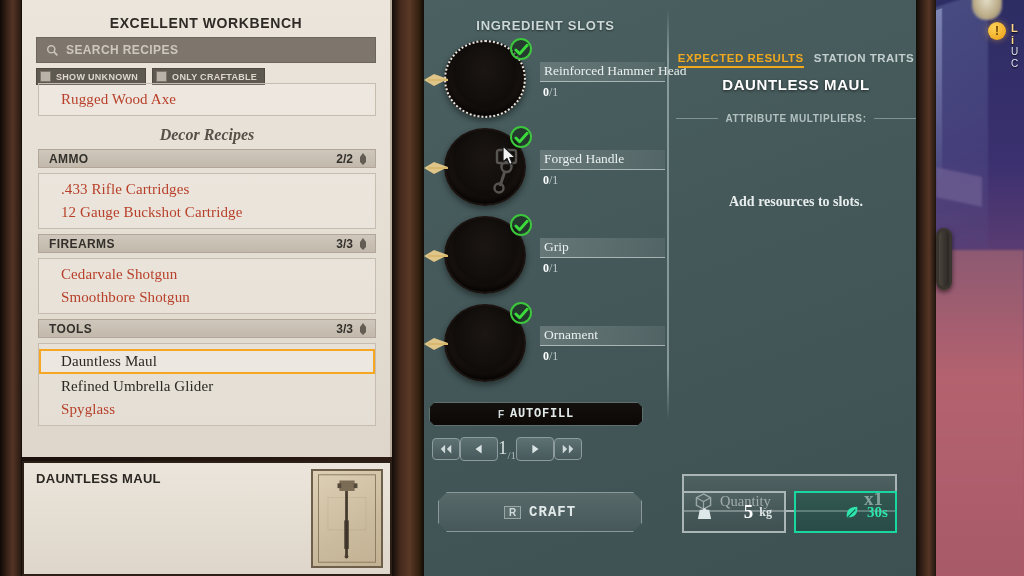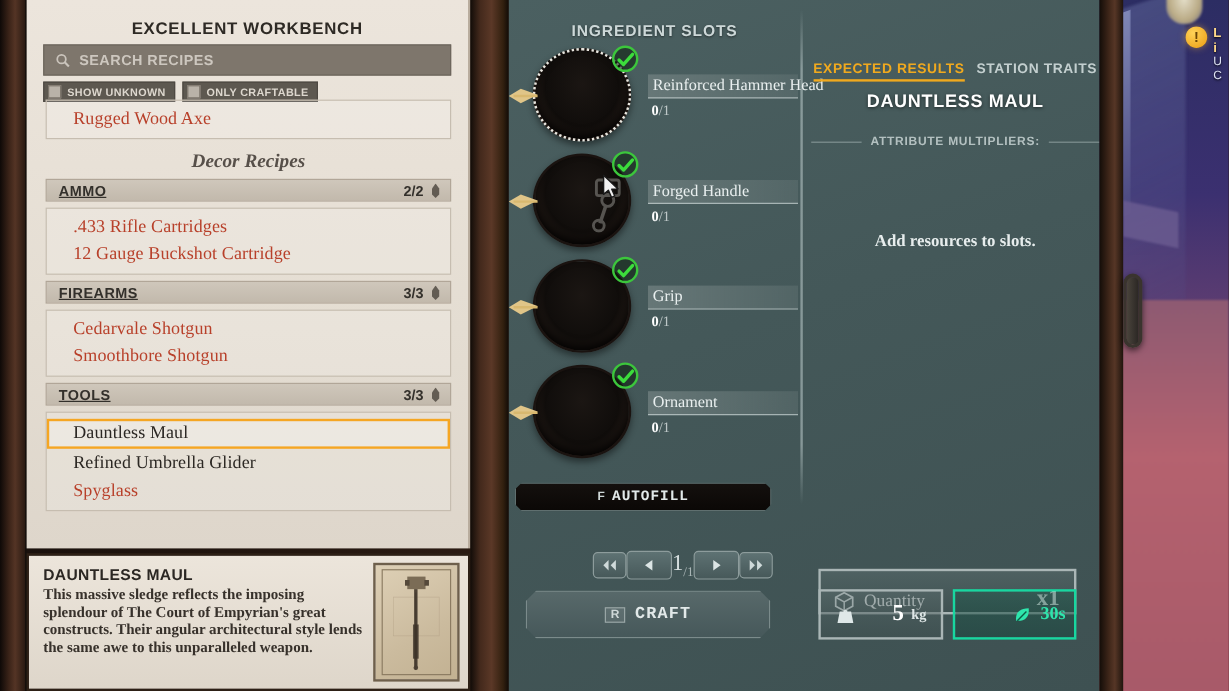--- a/index.html
+++ b/index.html
@@ -168,21 +168,21 @@
   .cat-header {
     margin: 5px 16px 0 16px;
     background: linear-gradient(180deg,#cfc7bb,#c2b9ac);
     border: 1px solid #b1a698;
     display: flex; align-items: center; padding: 1px 8px 1px 10px;
     height: 19px;
   }
   .cat-name {
     flex: 1;
     font-family: "Liberation Sans", sans-serif;
-    font-size: 12px; font-weight: bold; letter-spacing: .4px; color: #33302b; text-decoration: underline;
+    font-size: 12px; font-weight: bold; letter-spacing: .4px; color: #33302b;
   }
   .cat-count {
     font-family: "Liberation Sans", sans-serif;
     font-size: 12px; font-weight: bold; color: #33302b; margin-right: 6px;
   }
   .cat-icon { width: 8px; height: 12px; opacity: .8; }
 
   .list-scrollbar {
     position: absolute; left: 368px; top: 310px;
     width: 9px; height: 135px;
@@ -283,22 +283,22 @@
   }
   .key-badge {
     font-family: "Liberation Sans", sans-serif;
     font-size: 10px; font-weight: bold; color: #cfd8d8;
   }
   .key-badge.boxed {
     border: 1px solid #98a5a5; padding: 0px 4px; background: rgba(255,255,255,.08);
   }
 
   .stepper-row {
-    position: absolute; left: 8px; top: 458px; width: 212px; height: 26px;
-    display: flex; align-items: center; justify-content: flex-end;
+    position: absolute; left: 8px; top: 436px; width: 212px; height: 26px;
+    display: flex; align-items: center; justify-content: flex-start;
   }
   .step-btn {
     width: 28px; height: 22px; border-radius: 4px;
     background: linear-gradient(180deg,#5e7273,#47595a);
     border: 1px solid #8d9c9c;
     display: flex; align-items: center; justify-content: center;
   }
   .step-btn.wide { width: 38px; height: 24px; }
   .step-btn svg { width: 14px; height: 12px; }
   .qty-frac {
@@ -468,21 +468,20 @@
       </div>
 
     </div>
 
     <div class="list-scrollbar"></div>
   </div>
 
   <div class="desc-panel">
     <div class="desc-text">
       <div class="desc-title">DAUNTLESS MAUL</div>
-      <div class="desc-body">This massive sledge reflects the imposing splendour of The Court of Empyrian's great constructs. Their angular architectural style lends the same awe to this unparalleled weapon.</div>
     </div>
     <div class="blueprint">
       <svg viewBox="0 0 68 100" style="width:100%;height:100%;">
         <rect x="4" y="4" width="60" height="92" fill="none" stroke="#8a7a60" stroke-width="1"></rect>
         <rect x="14" y="28" width="40" height="34" fill="none" stroke="#a89madd" stroke-width=".5" opacity=".4"></rect>
         <rect x="14" y="28" width="40" height="34" fill="none" stroke="#a8957c" stroke-width=".5" opacity=".5"></rect>
         <rect x="26" y="10" width="16" height="11" fill="#6b5c47" opacity=".85"></rect>
         <rect x="24" y="13" width="4" height="5" fill="#55493a"></rect>
         <rect x="41" y="13" width="4" height="5" fill="#55493a"></rect>
         <rect x="32" y="21" width="3" height="68" fill="#4e4336"></rect>

